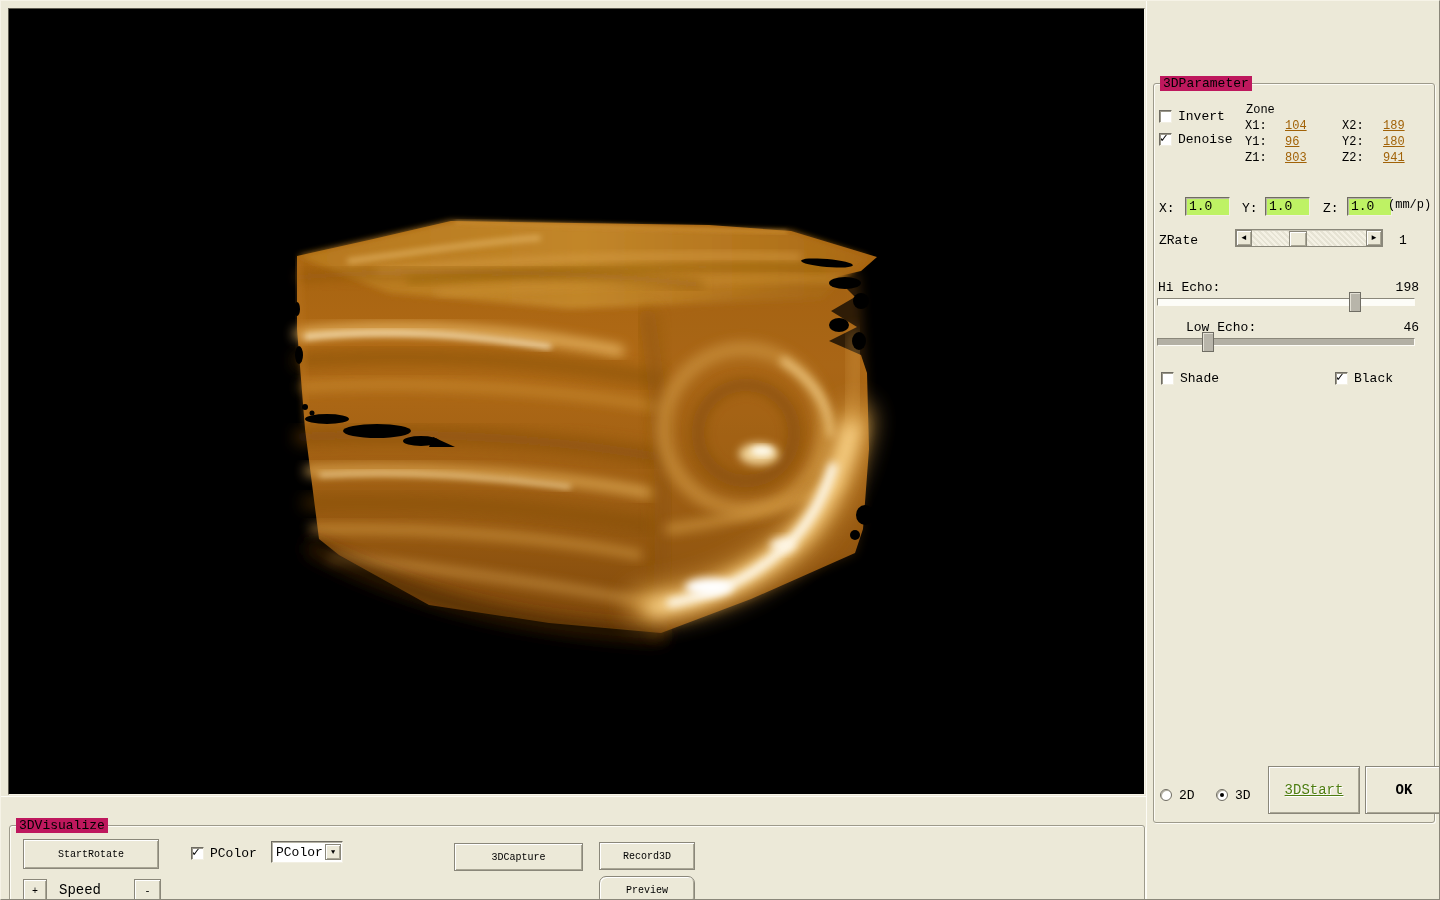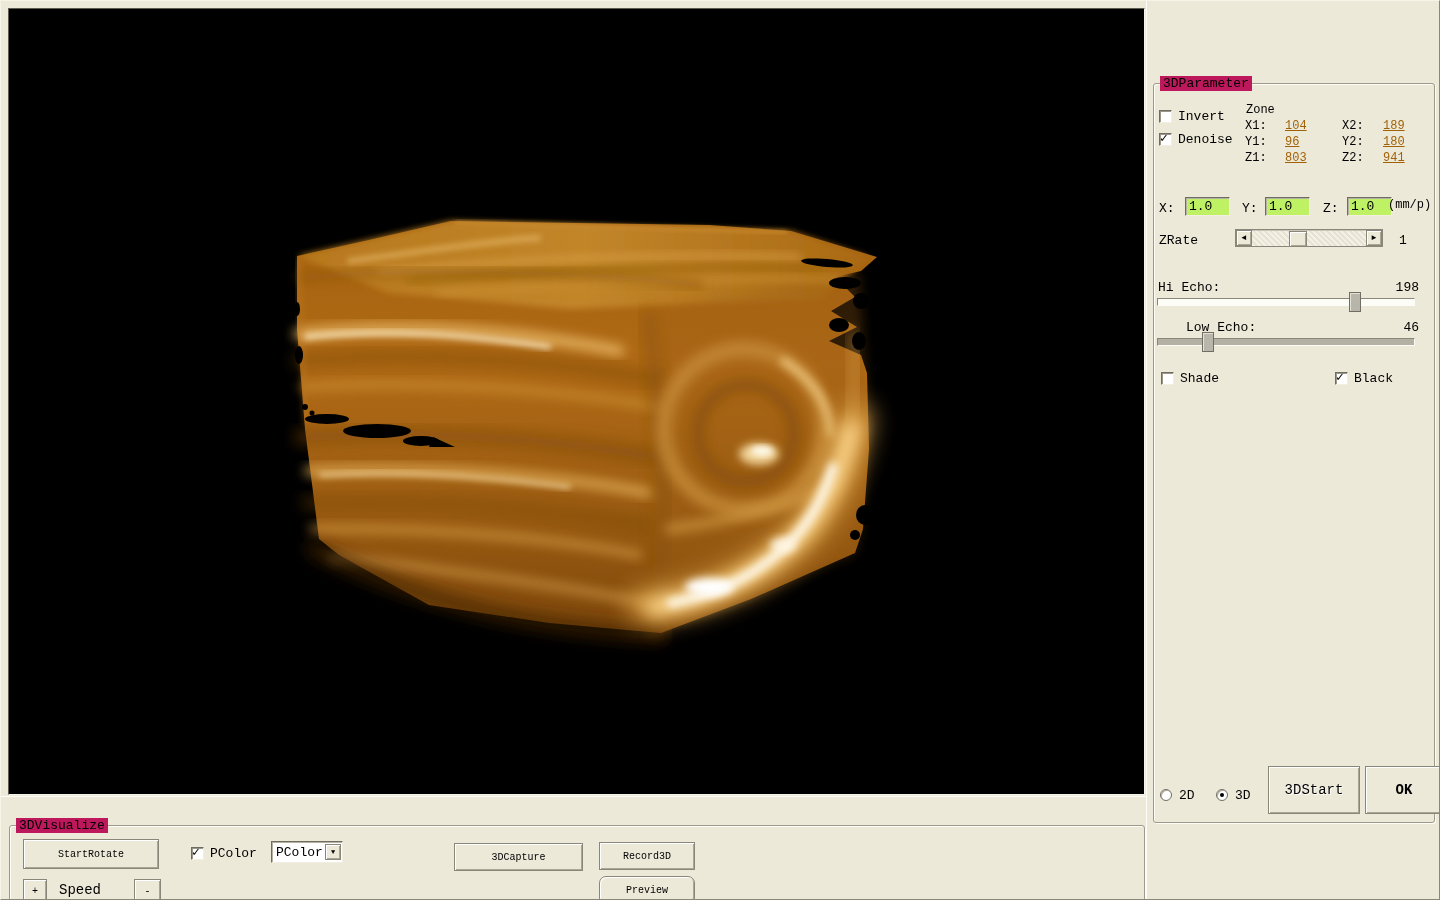--- a/index.html
+++ b/index.html
@@ -26,21 +26,21 @@
     font-size:13px;line-height:15px;white-space:nowrap;}
   
   .win-btn{
     background:#ece9d8;border:1px solid #8a877a;box-sizing:border-box;
     box-shadow:inset 1px 1px 0 #ffffff, inset -1px -1px 0 #a9a695;
     font-family:inherit;font-size:10px;color:#000;
     display:flex;align-items:center;justify-content:center;
     padding:0;cursor:default;white-space:nowrap;
   }
   .win-btn.big{font-size:14px;}
-  .win-btn.disabled{color:#000000;text-shadow:1px 1px 0 #ffffff;}
+  .win-btn.disabled{color:#4d7c0f;text-shadow:1px 1px 0 #ffffff;text-decoration:underline;}
   
   .field{
     background:#bef264;border:1px solid;border-color:#6f6c62 #f2efe2 #f2efe2 #6f6c62;
     box-shadow:inset 1px 1px 0 #b5b2a4;box-sizing:border-box;
     font-size:13px;line-height:17px;padding:0 3px;font-family:inherit;
   }
   
   .checkbox{
     width:13px;height:13px;background:#fff;box-sizing:border-box;
     border:1px solid;border-color:#6f6c62 #f2efe2 #f2efe2 #6f6c62;

